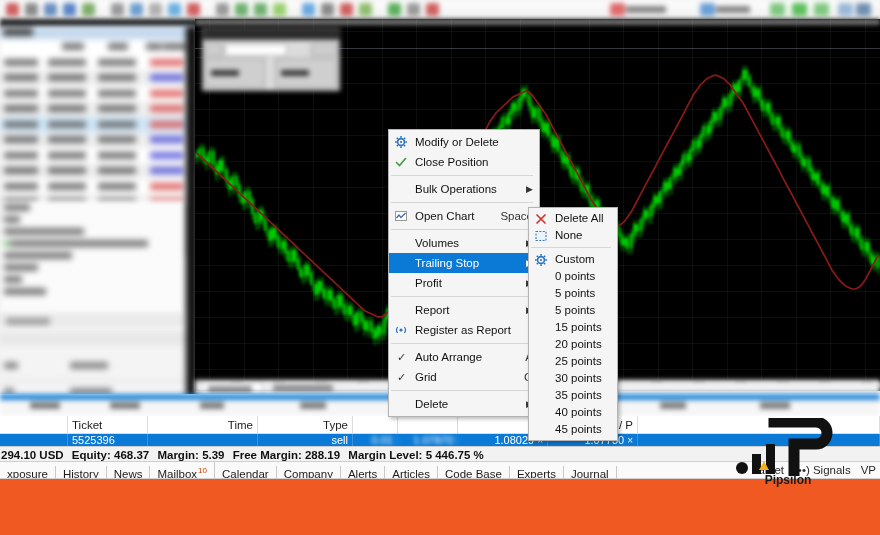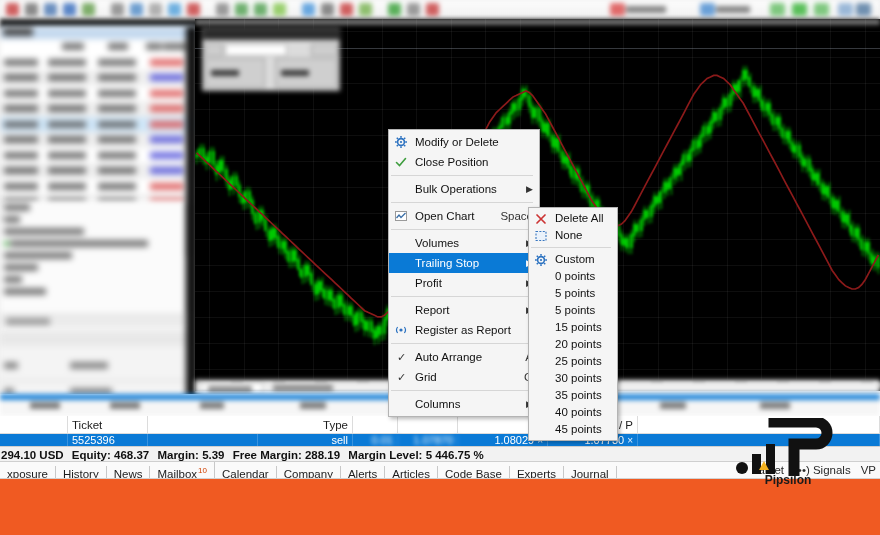--- a/index.html
+++ b/index.html
@@ -866,20 +866,21 @@
         <div class="thb-txt" style="left:420px;width:28px;"></div>
         <div class="thb-txt" style="left:540px;width:30px;"></div>
         <div class="thb-txt" style="left:660px;width:26px;"></div>
         <div class="thb-txt" style="left:760px;width:30px;"></div>
         <div style="position:absolute;left:0;top:0;width:880px;height:6px;background:#0a7ad6;opacity:.9;"></div>
       </div>
 
     <div class="thead" id="thead">
         <div class="th l" style="left:0px;width:68px;"></div>
         <div class="th l" style="left:68px;width:80px;">Ticket</div>
+        <div class="th r" style="left:148px;width:110px;">Time</div>
         <div class="th r" style="left:258px;width:95px;">Type</div>
         <div class="th r" style="left:353px;width:45px;"></div>
         <div class="th r" style="left:398px;width:60px;"></div>
         <div class="th r" style="left:458px;width:90px;"></div>
         <div class="th r" style="left:548px;width:90px;">T / P</div>
         <div class="th r" style="left:638px;width:242px;"></div>
       </div>
 
     <div class="trow" id="trow">
         <div class="td l" style="left:0px;width:68px;"></div>
@@ -948,21 +949,21 @@
       <div class="msep"></div>
       <div class="mi"><span>Report</span><span class="arw">▶</span></div>
       <div class="mi"><span class="ico"><svg width="14" height="14" viewBox="0 0 14 14">
             <circle cx="7" cy="7" r="1.6" fill="#2c72c0"></circle>
             <path d="M3.6 4 a5 5 0 0 0 0 6 M10.4 4 a5 5 0 0 1 0 6" stroke="#2c72c0" stroke-width="1.2" fill="none"></path>
           </svg></span><span>Register as Report</span></div>
       <div class="msep"></div>
       <div class="mi"><span class="chk">✓</span><span>Auto Arrange</span><span class="acc">A</span></div>
       <div class="mi"><span class="chk">✓</span><span>Grid</span><span class="acc">G</span></div>
       <div class="msep"></div>
-      <div class="mi"><span>Columns</span><span class="arw">▶</span></div>
+      <div class="mi"><span>Delete</span><span class="arw">▶</span></div>
     </div>
 
   <div class="submenu" id="submenu">
       <div class="smi"><span class="ico"><svg width="14" height="14" viewBox="0 0 14 14">
             <path d="M3 3 L11 11 M11 3 L3 11" stroke="#cc3333" stroke-width="1.7" stroke-linecap="round"></path>
           </svg></span><span>Delete All</span></div>
       <div class="smi"><span class="ico"><svg width="14" height="14" viewBox="0 0 14 14">
             <rect x="2" y="2.5" width="10" height="9" fill="#eaf2fb" stroke="#3a78c0" stroke-width="1.1" stroke-dasharray="2 1.4"></rect>
           </svg></span><span>None</span></div>
       <div class="msep"></div>

